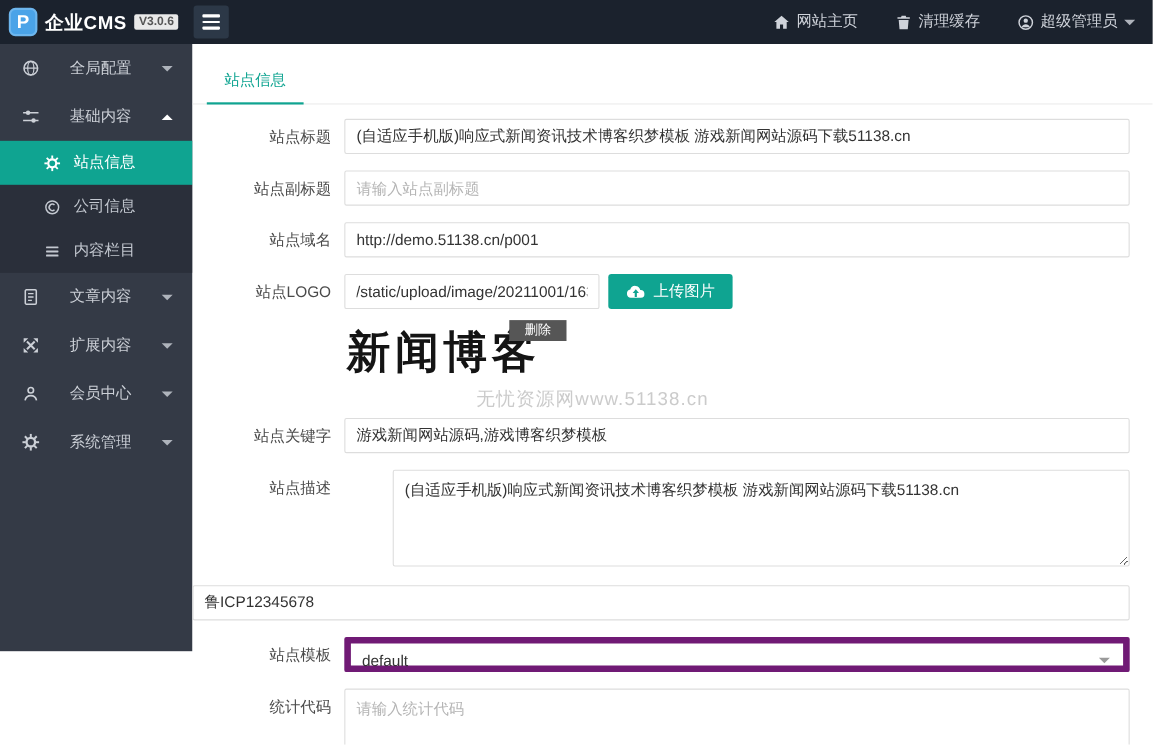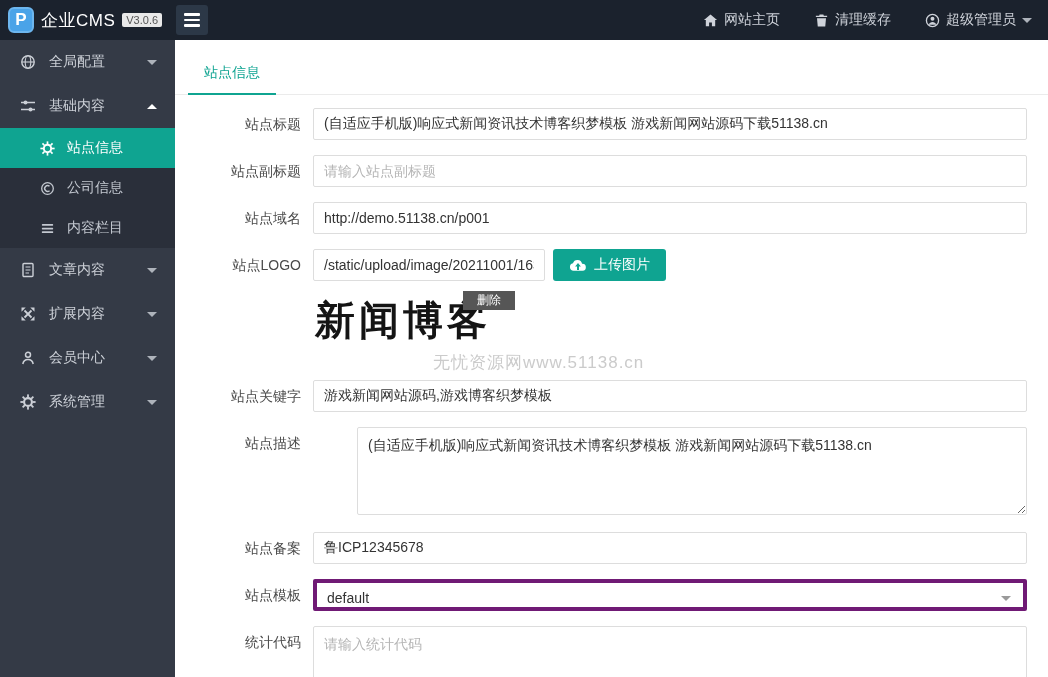--- a/index.html
+++ b/index.html
@@ -5,31 +5,31 @@
   * { box-sizing: border-box; margin: 0; padding: 0; }
   html,body { width:1048px; height:677px; overflow:hidden; }
   body { font-family:"Liberation Sans", sans-serif; background:#fff; }
   .app { width:1048px; height:677px; position:relative; }
 
   
   .topbar { height:40px; background:#1b222d; display:flex; align-items:center; color:#cfd3da; }
   .brand { width:175px; display:flex; align-items:center; padding-left:8px; gap:7px; flex-shrink:0; cursor:pointer; }
   .brand-logo { width:26px; height:26px; border-radius:6px; background:#4aa3e8; color:#fff; font-weight:bold;
                 font-size:17px; display:flex; align-items:center; justify-content:center; border:2px solid #6db6ee; }
-  .brand-name { color:#fff; font-size:17px; font-weight:normal; letter-spacing:.5px; white-space:nowrap; }
-  .brand-version { background:#e9e9e9; color:#555; font-size:11px; font-weight:normal; padding:1px 4px; border-radius:2px; }
+  .brand-name { color:#fff; font-size:17px; font-weight:bold; letter-spacing:.5px; white-space:nowrap; }
+  .brand-version { background:#e9e9e9; color:#555; font-size:11px; font-weight:bold; padding:1px 4px; border-radius:2px; }
   .hamburger { width:32px; height:30px; background:#2c3847; border:none; border-radius:3px; margin-left:1px;
                display:flex; flex-direction:column; justify-content:center; align-items:center; gap:3px; cursor:pointer; }
   .hamburger span { display:block; width:16px; height:2.4px; background:#fff; border-radius:1px; }
   .topmenu { margin-left:auto; display:flex; align-items:center; gap:34px; padding-right:16px; font-size:14px;font-family:Liberation Serif, serif; }
   .topmenu-item { display:flex; align-items:center; gap:6px; color:#cfd3da; cursor:pointer; white-space:nowrap; }
   .topmenu-item svg { width:15px; height:15px; }
 
   
-  .sidebar { position:absolute; top:40px; left:0; width:175px; height:637px; background:#343a46; }
+  .sidebar { position:absolute; top:40px; left:0; width:175px; height:552px; background:#343a46;text-align:center; }
   .side-item { height:44px; display:flex; align-items:center; padding:0 18px 0 20px; color:#ccd0d7;
                font-size:14px; cursor:pointer; gap:13px; }
   .side-item svg { width:16px; height:16px; flex-shrink:0; }
   .side-label { flex:1; }
   .caret-down { width:0; height:0; border-left:5px solid transparent; border-right:5px solid transparent;
                 border-top:5px solid #aeb3bb; }
   .caret-up { width:0; height:0; border-left:5px solid transparent; border-right:5px solid transparent;
               border-bottom:5px solid #fff; }
   .submenu { background:#2a2f3a; }
   .sub-item { height:40px; display:flex; align-items:center; padding-left:40px; gap:12px; color:#c3c8d0;
@@ -61,21 +61,21 @@
                 font-family:"Liberation Sans",sans-serif; }
   .upload-btn svg { width:18px; height:15px; }
 
   .logo-preview { margin:2px 0 6px 140px; position:relative; width:420px; }
   .del-badge { position:absolute; left:148px; top:-2px; background:#565656; color:#fff; font-size:12px;
                padding:1px 14px; cursor:pointer; }
   .logo-img-text { font-size:40px; font-weight:900; color:#141414; letter-spacing:4px; margin-top:12px;
                    font-family:"DejaVu Sans", sans-serif; white-space:nowrap; }
   .watermark { margin-left:118px; margin-top:3px; font-size:17px; color:#cbcbcb; letter-spacing:1px; white-space:nowrap; }
 
-  .select { position:relative; width:100%; height:32px; border:4px solid #701a75; border-radius:2px; background:#fff;
+  .select { position:relative; width:100%; height:32px; border:6px solid #701a75; border-radius:2px; background:#fff;
             font-size:14px; color:#333; line-height:30px; padding:0 10px; cursor:pointer; }
   .select-caret { position:absolute; right:12px; top:13px; width:0; height:0; border-left:5px solid transparent;
                   border-right:5px solid transparent; border-top:5px solid #9a9a9a; }
 </style>
 </head>
 <body>
 
 <div class="app">
 
   <header class="topbar">
@@ -269,21 +269,20 @@
       </div>
 
       <div class="form-row" style="margin-bottom:17px;gap:44px;">
         <label class="form-label">站点描述</label>
         <div class="form-field">
           <textarea class="ta desc" style="">(自适应手机版)响应式新闻资讯技术博客织梦模板 游戏新闻网站源码下载51138.cn</textarea>
         </div>
       </div>
 
       <div class="form-row">
-        <label class="form-label">站点备案</label>
         <div class="form-field">
           <input class="tb" type="text" value="鲁ICP12345678" style="">
         </div>
       </div>
 
       <div class="form-row">
         <label class="form-label">站点模板</label>
         <div class="form-field">
           <div class="select">
             <span>default</span>

